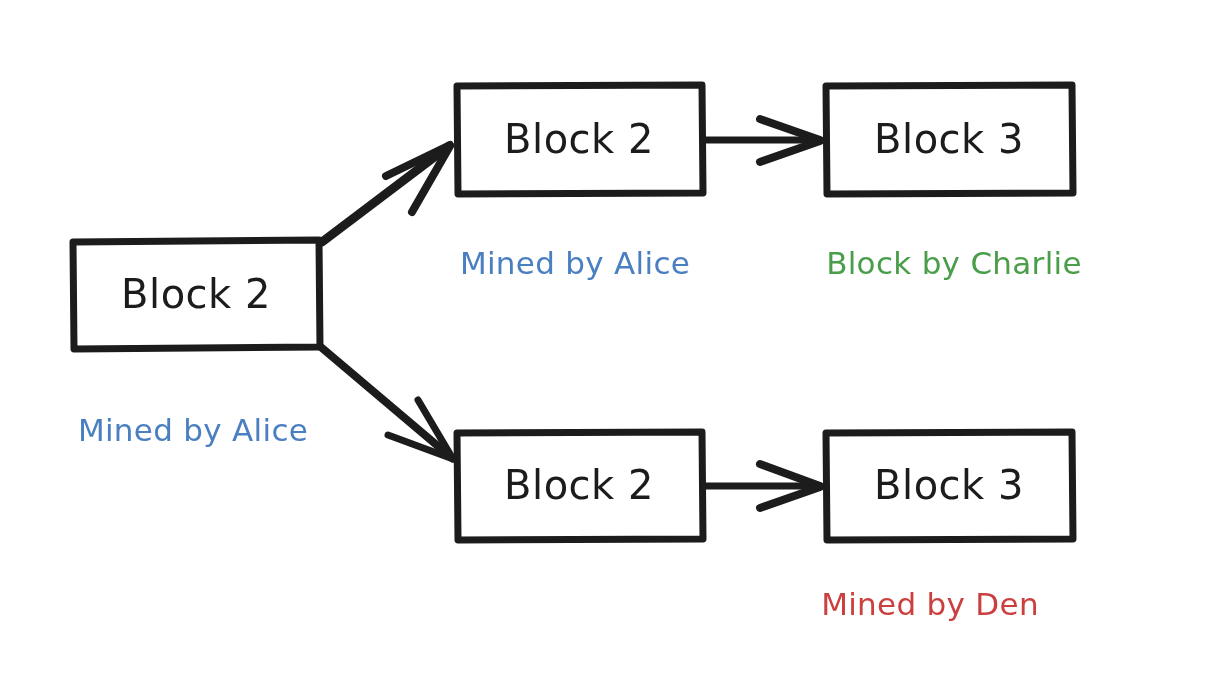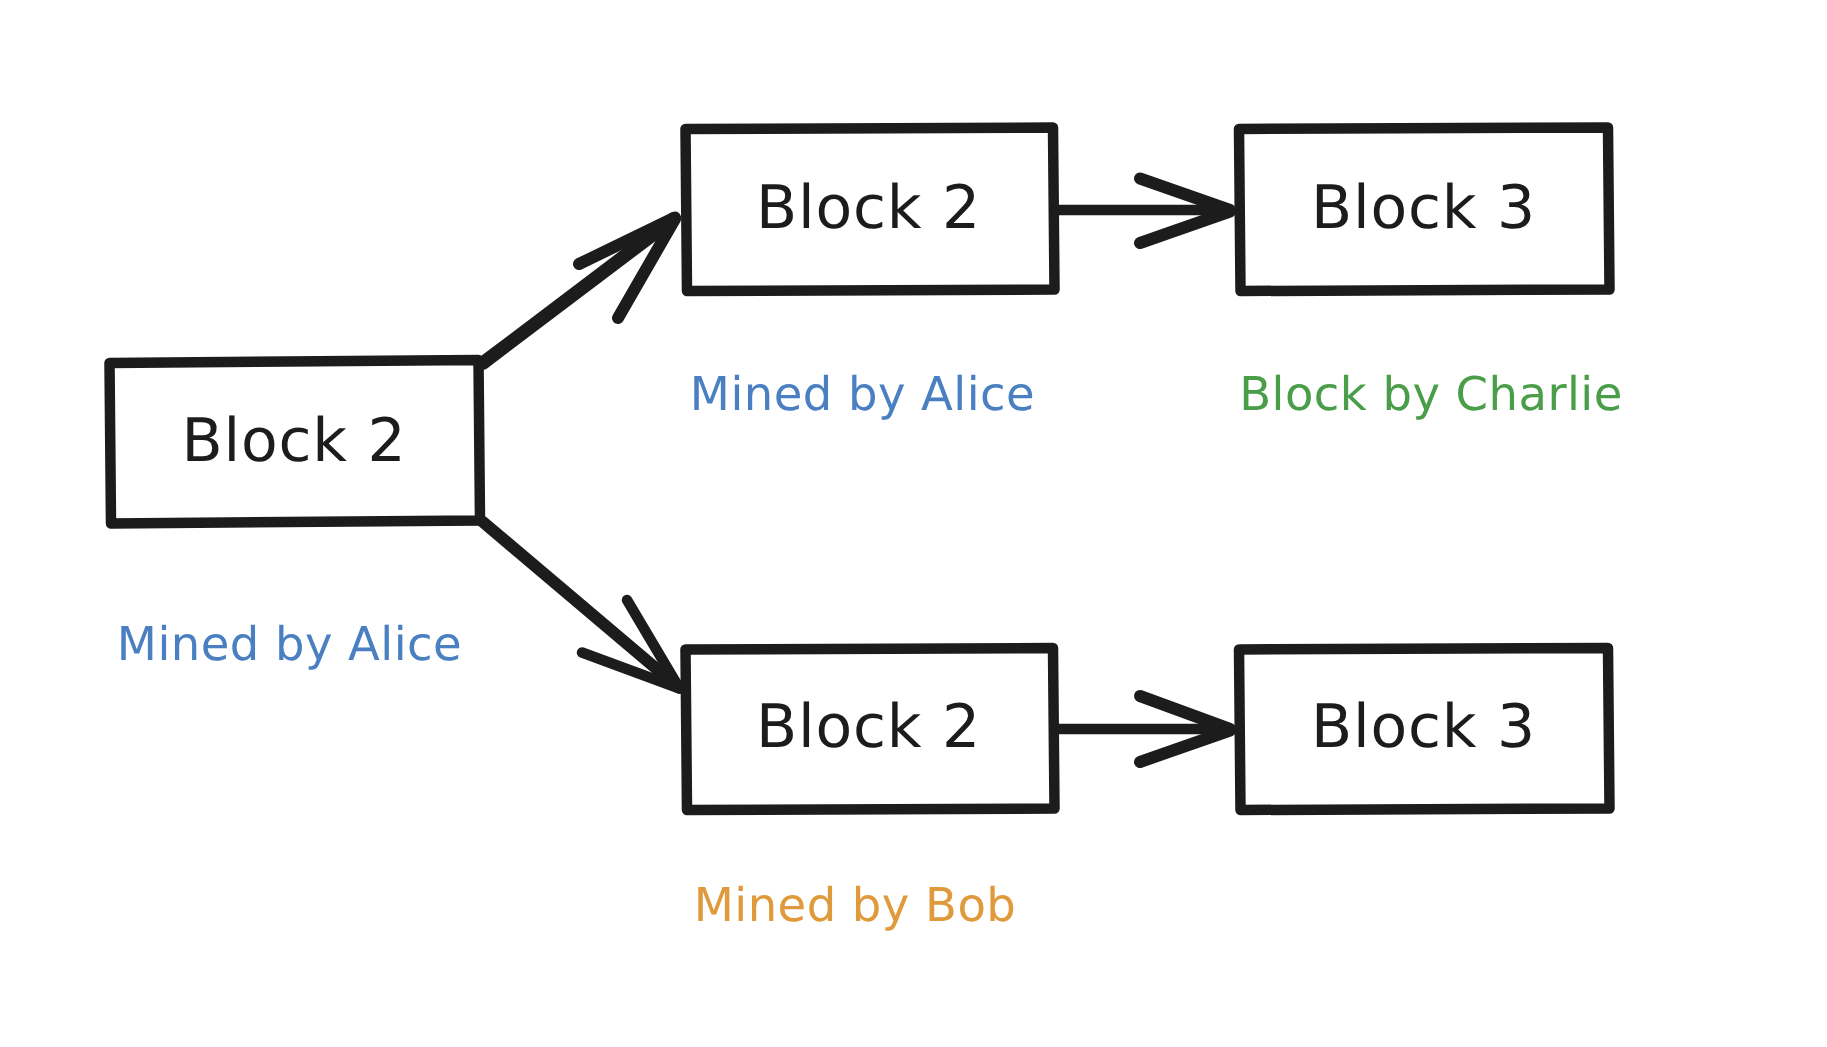--- a/index.html
+++ b/index.html
@@ -94,15 +94,15 @@
 
   <div class="block-label" style="left:196px; top:294px;">Block 2</div>
   <div class="block-label" style="left:579px; top:139px;">Block 2</div>
   <div class="block-label" style="left:949px; top:139px;">Block 3</div>
   <div class="block-label" style="left:579px; top:485px;">Block 2</div>
   <div class="block-label" style="left:949px; top:485px;">Block 3</div>
 
   <div class="miner-label" style="left:193px; top:430px; color:#4a7fc1;">Mined by Alice</div>
   <div class="miner-label" style="left:575px; top:263px; color:#4a7fc1;">Mined by Alice</div>
   <div class="miner-label" style="left:954px; top:263px; color:#4a9e4a;">Block by Charlie</div>
-  <div class="miner-label" style="left:570px; top:604px; color:#e09a3c;">Mined by Bob</div>
+  <div class="miner-label" style="left:930px; top:604px; color:#cc3f3f;">Mined by Den</div>
 
 </div>
 
 </body></html>

